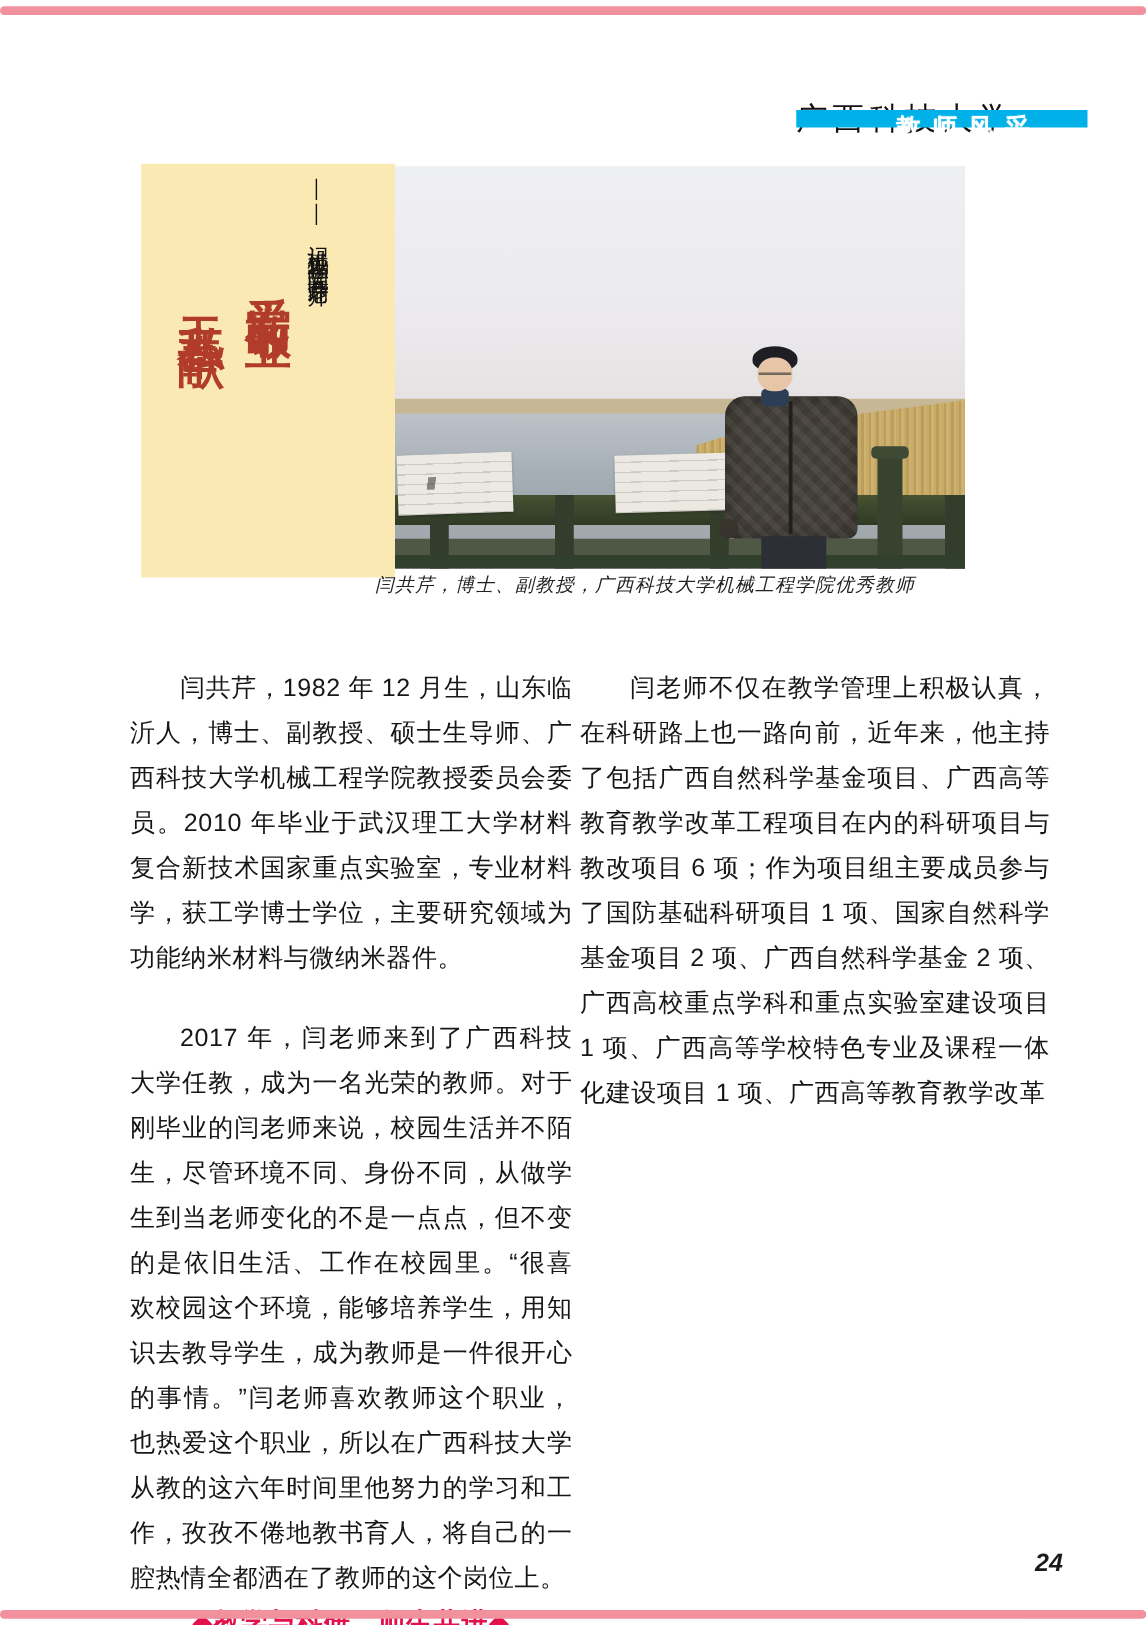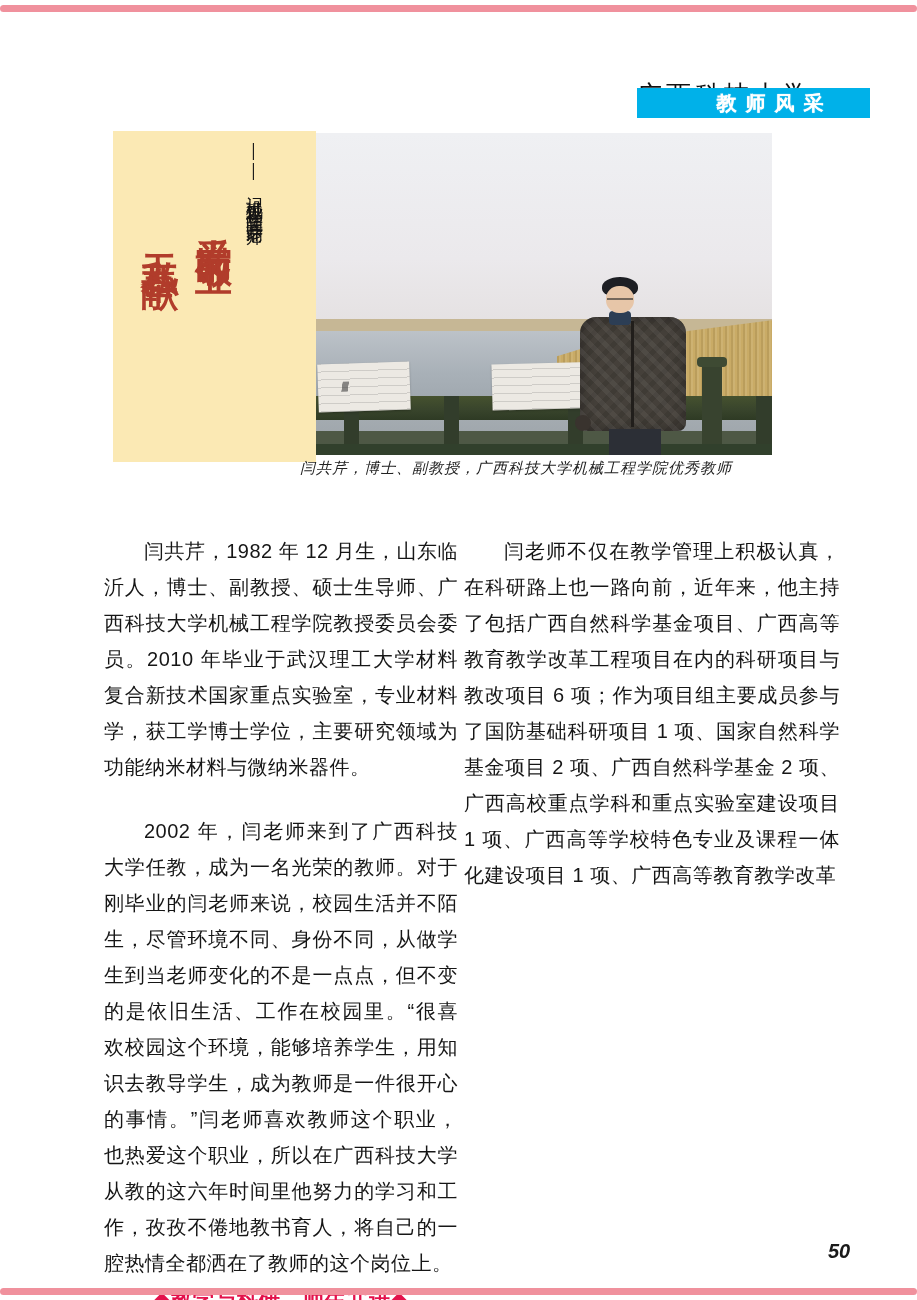--- a/index.html
+++ b/index.html
@@ -5,21 +5,21 @@
   * { margin:0; padding:0; box-sizing:border-box; }
   html,body { background:#ffffff; }
   body { font-family:"Liberation Sans","DejaVu Sans",sans-serif; }
   .page { position:relative; width:917px; height:1300px; background:#ffffff; overflow:hidden; }
 
   .bar { position:absolute; left:0; width:917px; height:7px; background:#f0919d; border-radius:4px; }
   .bar-top { top:5px; }
   .bar-bottom { top:1288px; }
 
   .univ-title { position:absolute; left:637px; top:52px; width:240px; font-size:25px; font-weight:normal; color:#111; letter-spacing:4px;margin-top:26px; }
-  .banner { position:absolute; left:637px; top:88px; width:233px; height:30px; background:#00b1e9; color:#ffffff; font-weight:bold; font-size:20px; letter-spacing:9px; text-align:center; line-height:30px; padding-left:42px; text-shadow:0 0 1px #fff; }
+  .banner { position:absolute; left:637px; top:88px; width:233px; height:14px; background:#00b1e9; color:#ffffff; font-weight:bold; font-size:20px; letter-spacing:9px; text-align:center; line-height:30px; padding-left:42px; text-shadow:0 0 1px #fff; }
 
   .yellow-panel { position:absolute; left:113px; top:131px; width:203px; height:331px; background:#fbe9b4; }
   .yellow-arrow { position:absolute; left:316px; top:228px; width:0; height:0;
     border-top:46px solid transparent; border-bottom:46px solid transparent; border-left:54px solid #fbe9b4; }
 
   .v-sub { position:absolute; left:243px; top:143px; height:315px; writing-mode:vertical-rl; text-orientation:mixed;
     font-size:17px; color:#131313; letter-spacing:3px; font-weight:500; }
   .v-title { position:absolute; writing-mode:vertical-rl; text-orientation:mixed; font-size:37px; font-weight:bold;
     color:#b13c2b; letter-spacing:7px; font-family:"Liberation Serif","DejaVu Serif",serif; }
   .v-title.right { left:188px; top:208px; }
@@ -123,26 +123,26 @@
       <div class="pp glasses"></div>
       <div class="pp hand"></div>
       <div class="pp pants"></div>
     </div>
   </div>
 
   <div class="caption">闫共芹，博士、副教授，广西科技大学机械工程学院优秀教师</div>
 
   <div class="col col-left">
     <p class="para">闫共芹，1982 年 12 月生，山东临沂人，博士、副教授、硕士生导师、广西科技大学机械工程学院教授委员会委员。2010 年毕业于武汉理工大学材料复合新技术国家重点实验室，专业材料学，获工学博士学位，主要研究领域为功能纳米材料与微纳米器件。</p>
-    <p class="para">2002 年，闫老师来到了广西科技大学任教，成为一名光荣的教师。对于刚毕业的闫老师来说，校园生活并不陌生，尽管环境不同、身份不同，从做学生到当老师变化的不是一点点，但不变的是依旧生活、工作在校园里。“很喜欢校园这个环境，能够培养学生，用知识去教导学生，成为教师是一件很开心的事情。”闫老师喜欢教师这个职业，也热爱这个职业，所以在广西科技大学从教的这六年时间里他努力的学习和工作，孜孜不倦地教书育人，将自己的一腔热情全都洒在了教师的这个岗位上。</p>
+    <p class="para">2017 年，闫老师来到了广西科技大学任教，成为一名光荣的教师。对于刚毕业的闫老师来说，校园生活并不陌生，尽管环境不同、身份不同，从做学生到当老师变化的不是一点点，但不变的是依旧生活、工作在校园里。“很喜欢校园这个环境，能够培养学生，用知识去教导学生，成为教师是一件很开心的事情。”闫老师喜欢教师这个职业，也热爱这个职业，所以在广西科技大学从教的这六年时间里他努力的学习和工作，孜孜不倦地教书育人，将自己的一腔热情全都洒在了教师的这个岗位上。</p>
     <div class="sec-head">◆教学与科研，师生共进◆</div>
     <p class="para">教学不是千篇一律的教条主义，照本</p>
   </div>
 
   <div class="col col-right">
     <p class="para">闫老师不仅在教学管理上积极认真，在科研路上也一路向前，近年来，他主持了包括广西自然科学基金项目、广西高等教育教学改革工程项目在内的科研项目与教改项目 6 项；作为项目组主要成员参与了国防基础科研项目 1 项、国家自然科学基金项目 2 项、广西自然科学基金 2 项、广西高校重点学科和重点实验室建设项目 1 项、广西高等学校特色专业及课程一体化建设项目 1 项、广西高等教育教学改革</p>
   </div>
 
-  <div class="page-num">50</div>
+  <div class="page-num">24</div>
 
   <div class="bar bar-bottom"></div>
 
 </div>
 
 </body></html>

